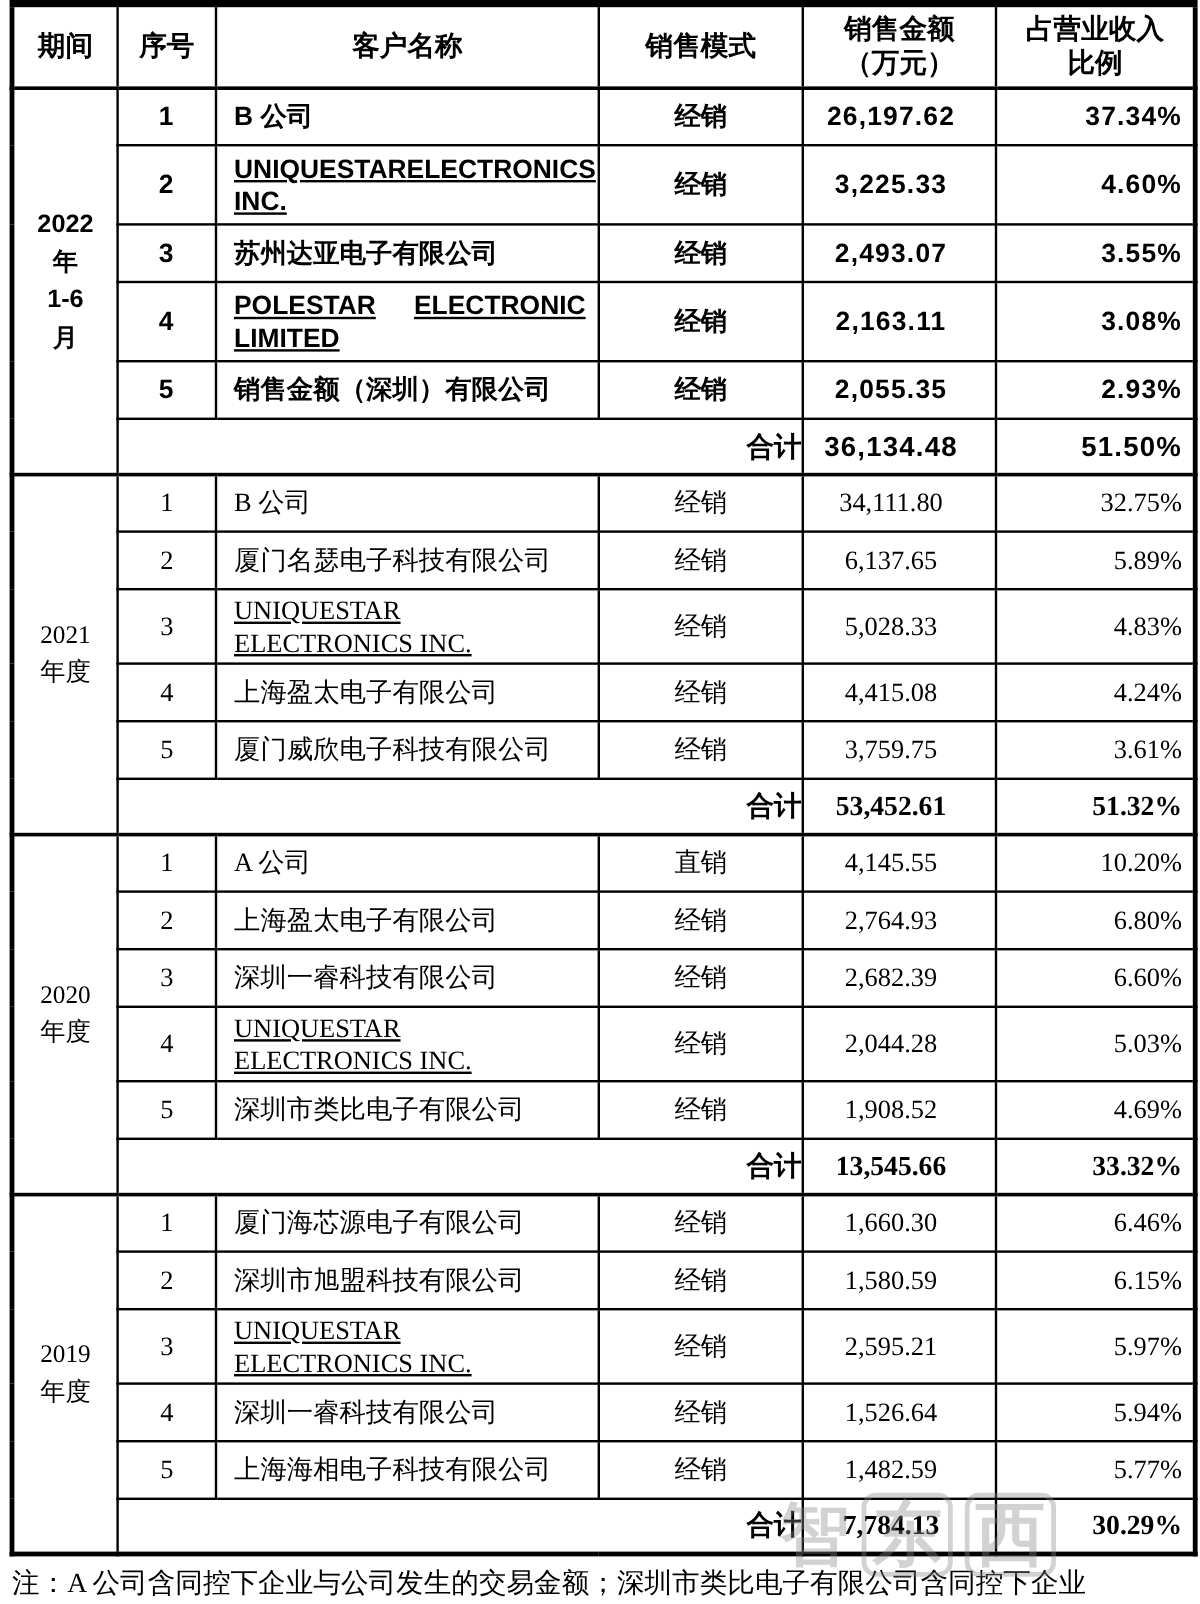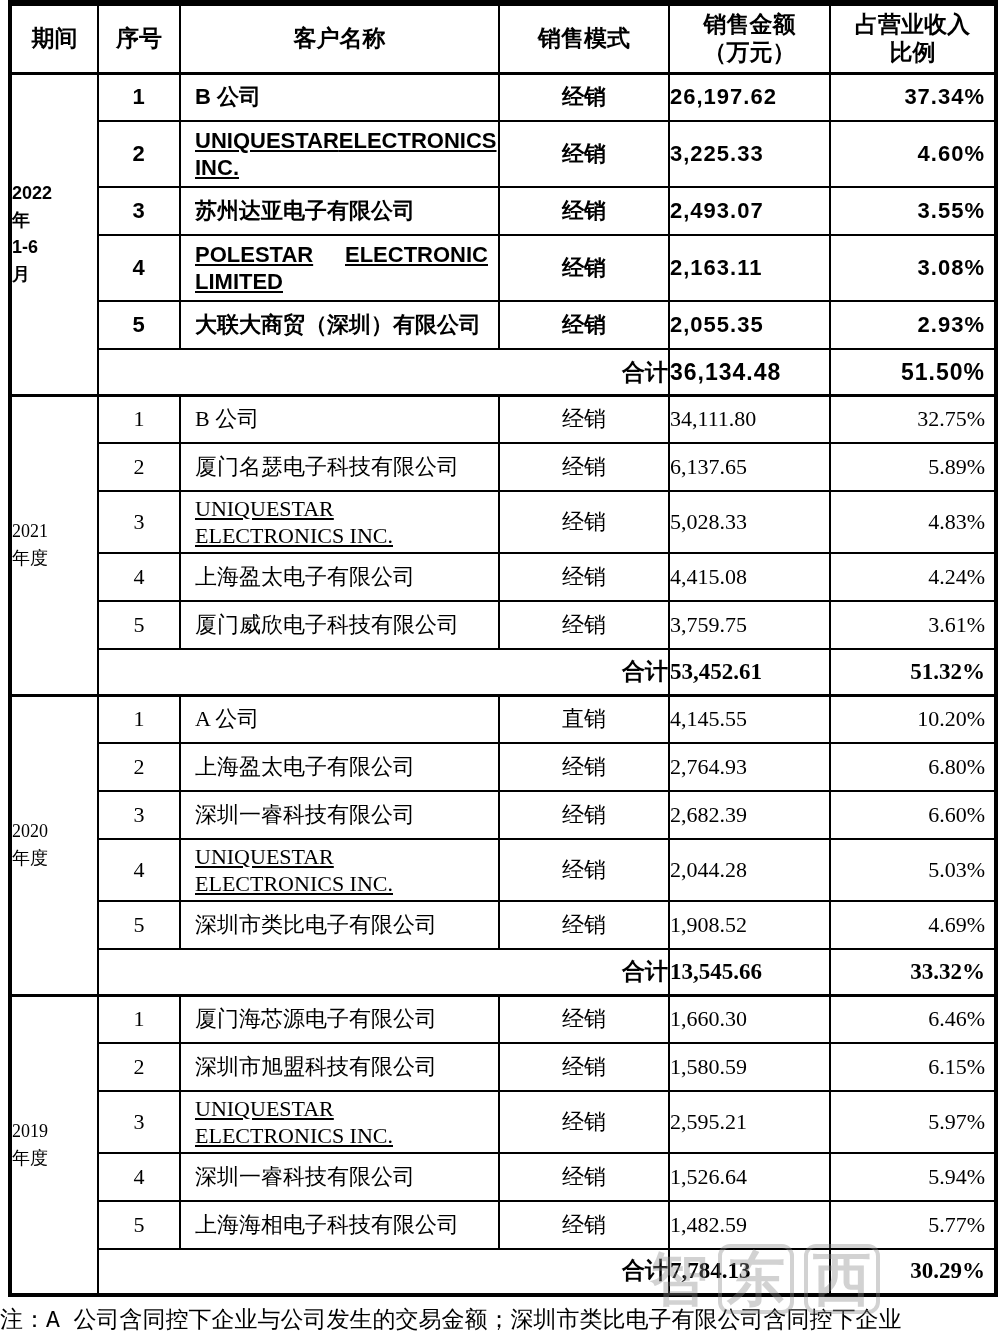--- a/index.html
+++ b/index.html
@@ -19,27 +19,27 @@
   tr.total{height:46px;}
   
   tbody.s-sans td{font-family:"Liberation Sans","DejaVu Sans",sans-serif;font-weight:bold;}
   tbody.s-sans td.amount,tbody.s-sans td.ratio,tbody.s-sans td.index{letter-spacing:1px;}
   tbody.s-serif td{font-family:"Liberation Serif","DejaVu Serif",serif;font-weight:normal;}
   tr.total td{font-weight:bold;font-size:23px;}
   td.index,td.mode{text-align:center;}
   td.customer{text-align:left;padding-left:14px;padding-right:10px;margin-top:32px;}
   td.customer div{line-height:27px;text-decoration:underline;}
   td.customer div.jline{display:flex;justify-content:space-between;}
-  td.amount{text-align:left;padding-right:14px;}
+  td.amount{text-align:center;padding-right:14px;}
   td.ratio{text-align:right;padding-right:9px;margin-left:22px;}
   td.total-label{text-align:right;}
-  td.period{font-family:"Liberation Serif","DejaVu Serif",serif;
-            font-weight:bold;font-size:18px;line-height:1.5;padding:0;}
-  .note{margin:7px 0 0 0;font-size:23px;white-space:nowrap;
-        font-family:Liberation Mono, monospace;}
+  td.period{text-align:center;font-family:"Liberation Serif","DejaVu Serif",serif;
+            font-weight:bold;font-size:21px;line-height:1.5;padding:0;}
+  .note{margin:7px 0 0 10px;font-size:23px;white-space:nowrap;
+        font-family:Liberation Serif, serif;}
   .watermark{position:absolute;left:650px;top:1244px;display:flex;gap:10px;align-items:center;
              opacity:0.38;color:#8a8a8a;font-family:"Liberation Sans","DejaVu Sans",sans-serif;
              font-weight:bold;pointer-events:none;z-index:5;}
   .watermark .wm-char{font-size:58px;line-height:1;}
   .watermark .wm-boxed{border:4px solid #8a8a8a;border-radius:12px;padding:2px 5px;}
 </style>
 </head>
 <body>
 
 <div class="table-wrap">
@@ -118,21 +118,21 @@
               <span>ELECTRONIC</span>
             </div>
             <div>LIMITED</div>
           </td>
           <td class="mode">经销</td>
           <td class="amount">2,163.11</td>
           <td class="ratio">3.08%</td>
         </tr>
         <tr>
           <td class="index">5</td>
-          <td class="customer">大联大商贸（深圳）有限公司</td>
+          <td class="customer">销售金额（深圳）有限公司</td>
           <td class="mode">经销</td>
           <td class="amount">2,055.35</td>
           <td class="ratio">2.93%</td>
         </tr>
         <tr class="total">
           <td class="total-label" colspan="3">合计</td>
           <td class="amount">36,134.48</td>
           <td class="ratio">51.50%</td>
         </tr>
       </tbody>

